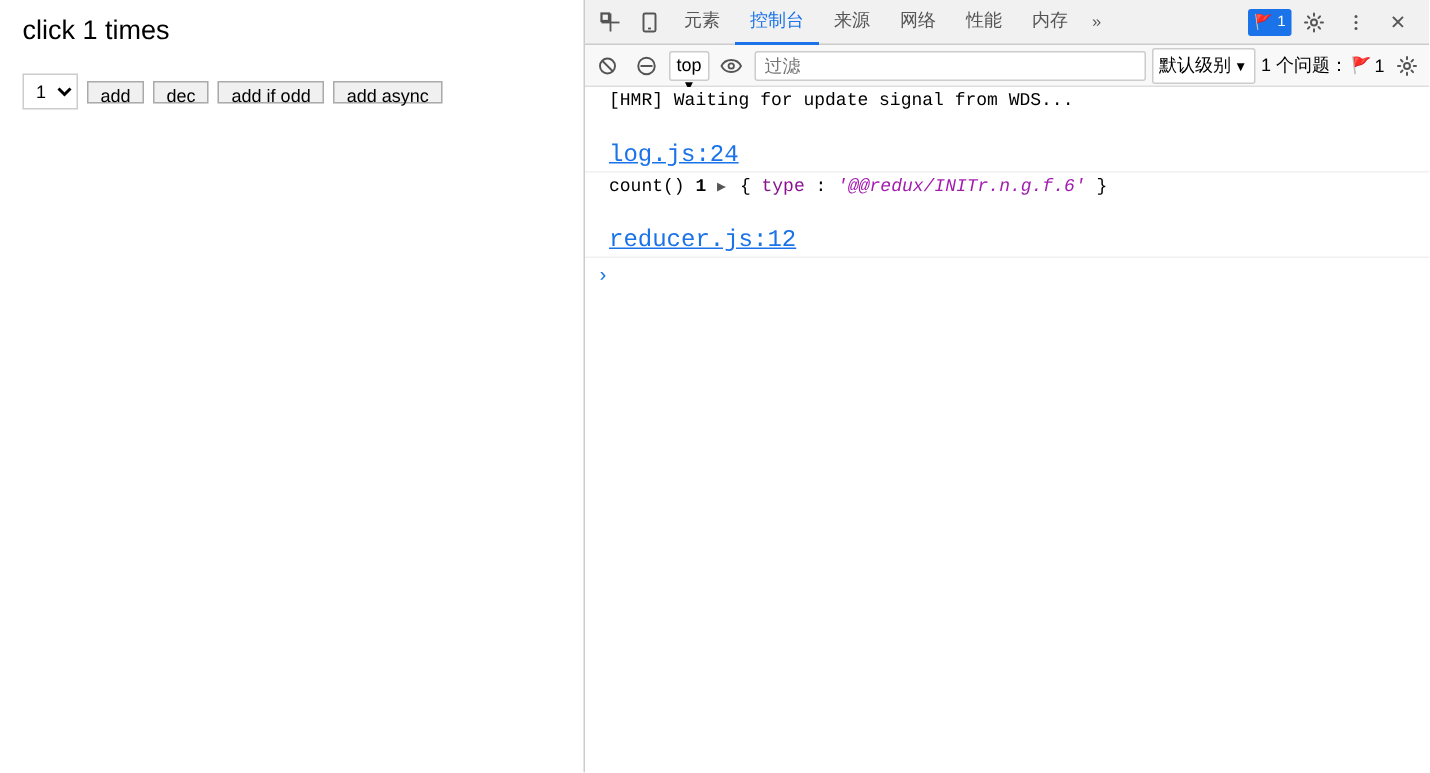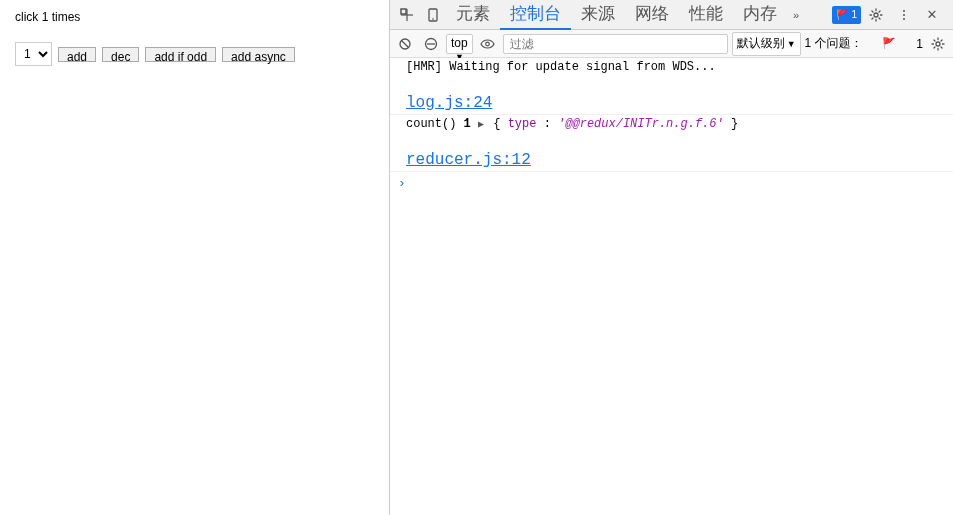--- a/index.html
+++ b/index.html
@@ -16,21 +16,21 @@
     
     .left-panel {
       width: 390px;
       height: 515px;
       background: #fff;
       border-right: 1px solid #ccc;
       padding: 10px 15px;
       flex-shrink: 0;
     }
     .click-title {
-      font-size: 12px;
+      font-size: 18px;
       color: #000;
       margin-bottom: 18px;
       font-weight: normal;
     }
     .controls {
       display: flex;
       align-items: center;
       gap: 6px;
     }
     .num-select {
@@ -78,21 +78,21 @@
       align-items: center;
       justify-content: center;
       cursor: pointer;
       color: #555;
       font-size: 14px;
       border-radius: 2px;
       flex-shrink: 0;
     }
     .tab-item {
       padding: 4px 10px;
-      font-size: 17px;
+      font-size: 12px;
       cursor: pointer;
       color: #555;
       border-bottom: 2px solid transparent;
       height: 30px;
       display: flex;
       align-items: center;
       white-space: nowrap;
     }
     .tab-item.active {
       color: #1a73e8;
@@ -184,21 +184,21 @@
       background: #fff;
       cursor: pointer;
       height: 24px;
       gap: 2px;
       color: #000;
       white-space: nowrap;
     }
     .issues-badge {
       display: flex;
       align-items: center;
-      gap: 20px;
+      gap: 2px;
       font-size: 12px;
       color: #000;
       white-space: nowrap;
     }
     .settings-icon-small {
       width: 22px;
       height: 22px;
       display: flex;
       align-items: center;
       justify-content: center;

